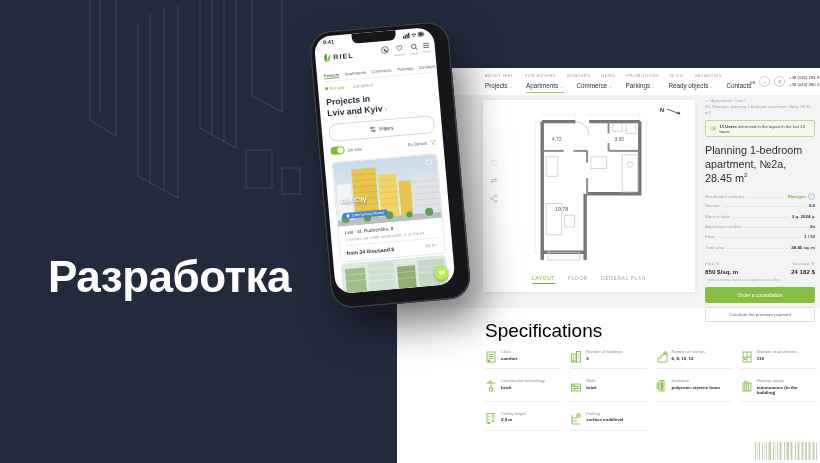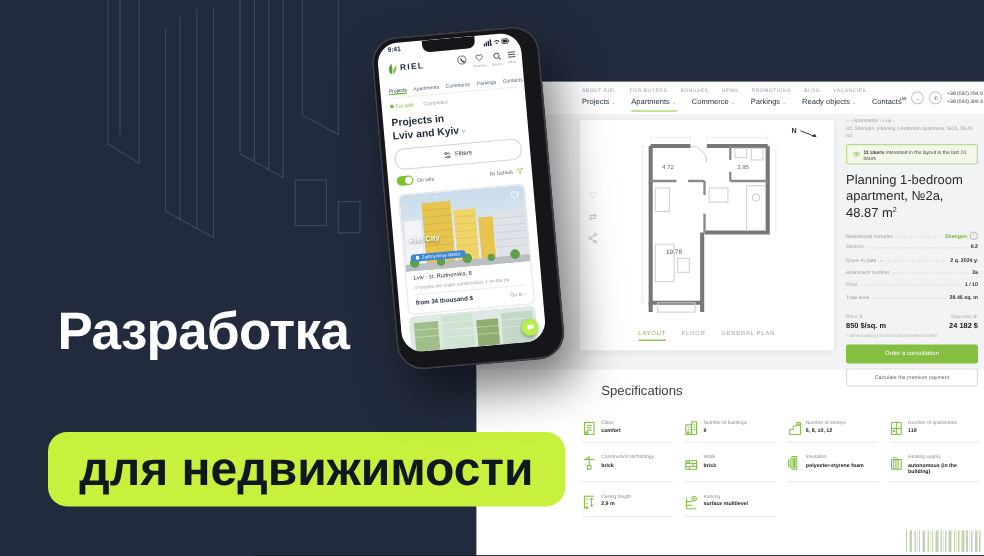--- a/index.html
+++ b/index.html
@@ -49,21 +49,21 @@
   .info{width:5px;height:5px;border:0.5px solid #c2c2c2;border-radius:50%;font-size:3.2px;color:#999;display:inline-flex;align-items:center;justify-content:center;font-weight:normal;}
   .info::after{content:"i";}
   .pricegrid{display:flex;justify-content:space-between;margin-top:6px;}
   .pcol .plab{font-size:4px;color:#a3a3a3;}
   .pcol .pval{font-size:6.2px;font-weight:bold;color:#222;margin-top:2px;}
   .pcol.r{text-align:right;}
   .footnote{margin-top:3px;font-size:3.7px;color:#b8b8b8;}
   .btn-primary{margin-top:5px;height:16px;background:#84bf41;color:#fff;font-size:5px;display:flex;align-items:center;justify-content:center;border-radius:2px;cursor:pointer;}
   .btn-secondary{margin-top:4px;height:13px;background:#fff;border:0.5px solid #ddd;color:#666;font-size:4.4px;display:flex;align-items:center;justify-content:center;border-radius:2px;cursor:pointer;}
   
-  .spec-title{position:absolute;left:88px;top:252px;font-size:11px;color:#404040;margin-left:16px;}
+  .spec-title{position:absolute;left:88px;top:252px;font-size:19px;color:#000000;}
   .spec-grid{position:absolute;left:88px;top:281px;width:332px;display:grid;grid-template-columns:repeat(4,1fr);column-gap:9px;row-gap:9px;}
   .spec-item{display:flex;gap:4px;border-bottom:1px solid #ececec;padding-bottom:5px;align-items:flex-start;}
   .spec-item svg{flex-shrink:0;margin-top:1px;}
   .sl{font-size:4.1px;color:#8d8d8d;line-height:1.35;}
   .sv{font-size:4.4px;font-weight:bold;color:#222;margin-top:1px;line-height:1.3;}
   .barcode{position:absolute;right:3px;bottom:3px;width:62px;height:18px;opacity:.85;
     background:repeating-linear-gradient(90deg,#b8cf9f 0 1.2px,transparent 1.2px 3.6px),
                repeating-linear-gradient(90deg,#dfe6d4 0 .8px,transparent .8px 2.2px);}
   
   .phone{position:absolute;left:320px;top:26px;width:130px;height:268px;transform:rotate(-5deg);
@@ -241,21 +241,21 @@
 
       <div class="badge">
         <svg width="6" height="5" viewBox="0 0 6 5">
           <ellipse cx="3" cy="2.4" rx="2.6" ry="1.7" stroke="#76b733" stroke-width="0.6" fill="none"></ellipse>
           <circle cx="3" cy="2.4" r="0.8" fill="#76b733"></circle>
         </svg>
         <span><b>11 Users</b> <span>interested in the layout in the last 24 hours</span></span>
       </div>
 
       <div class="ptitle">
-        <span>Planning 1-bedroom apartment, №2a, 48.87 m</span><sup>2</sup>
+        <span>Planning 1-bedroom apartment, №2a, 28.45 m</span><sup>2</sup>
       </div>
 
       <div class="rows">
         <div class="drow">
           <span class="dlab">Residential complex</span>
             <span class="dlead"></span>
           <span class="dval link">
               <span>Shengen</span>
               <span class="info"></span>
             </span>
@@ -436,21 +436,20 @@
             <div class="sl">Parking</div>
             <div class="sv">surface multilevel</div>
           </div>
       </div>
     </div>
 
     <div class="barcode"></div>
   </div>
 
   <div class="hero-line l1">Разработка</div>
-  <div class="hero-badge">для недвижимости</div>
 
   <div class="phone">
     <div class="screen">
       <div class="notch"></div>
 
       <div class="sb">
         <span class="time">9:41</span>
         <svg width="22" height="7" viewBox="0 0 22 7">
           <g fill="#1f2937">
             <rect x="0" y="4" width="1.2" height="2.4"></rect>

